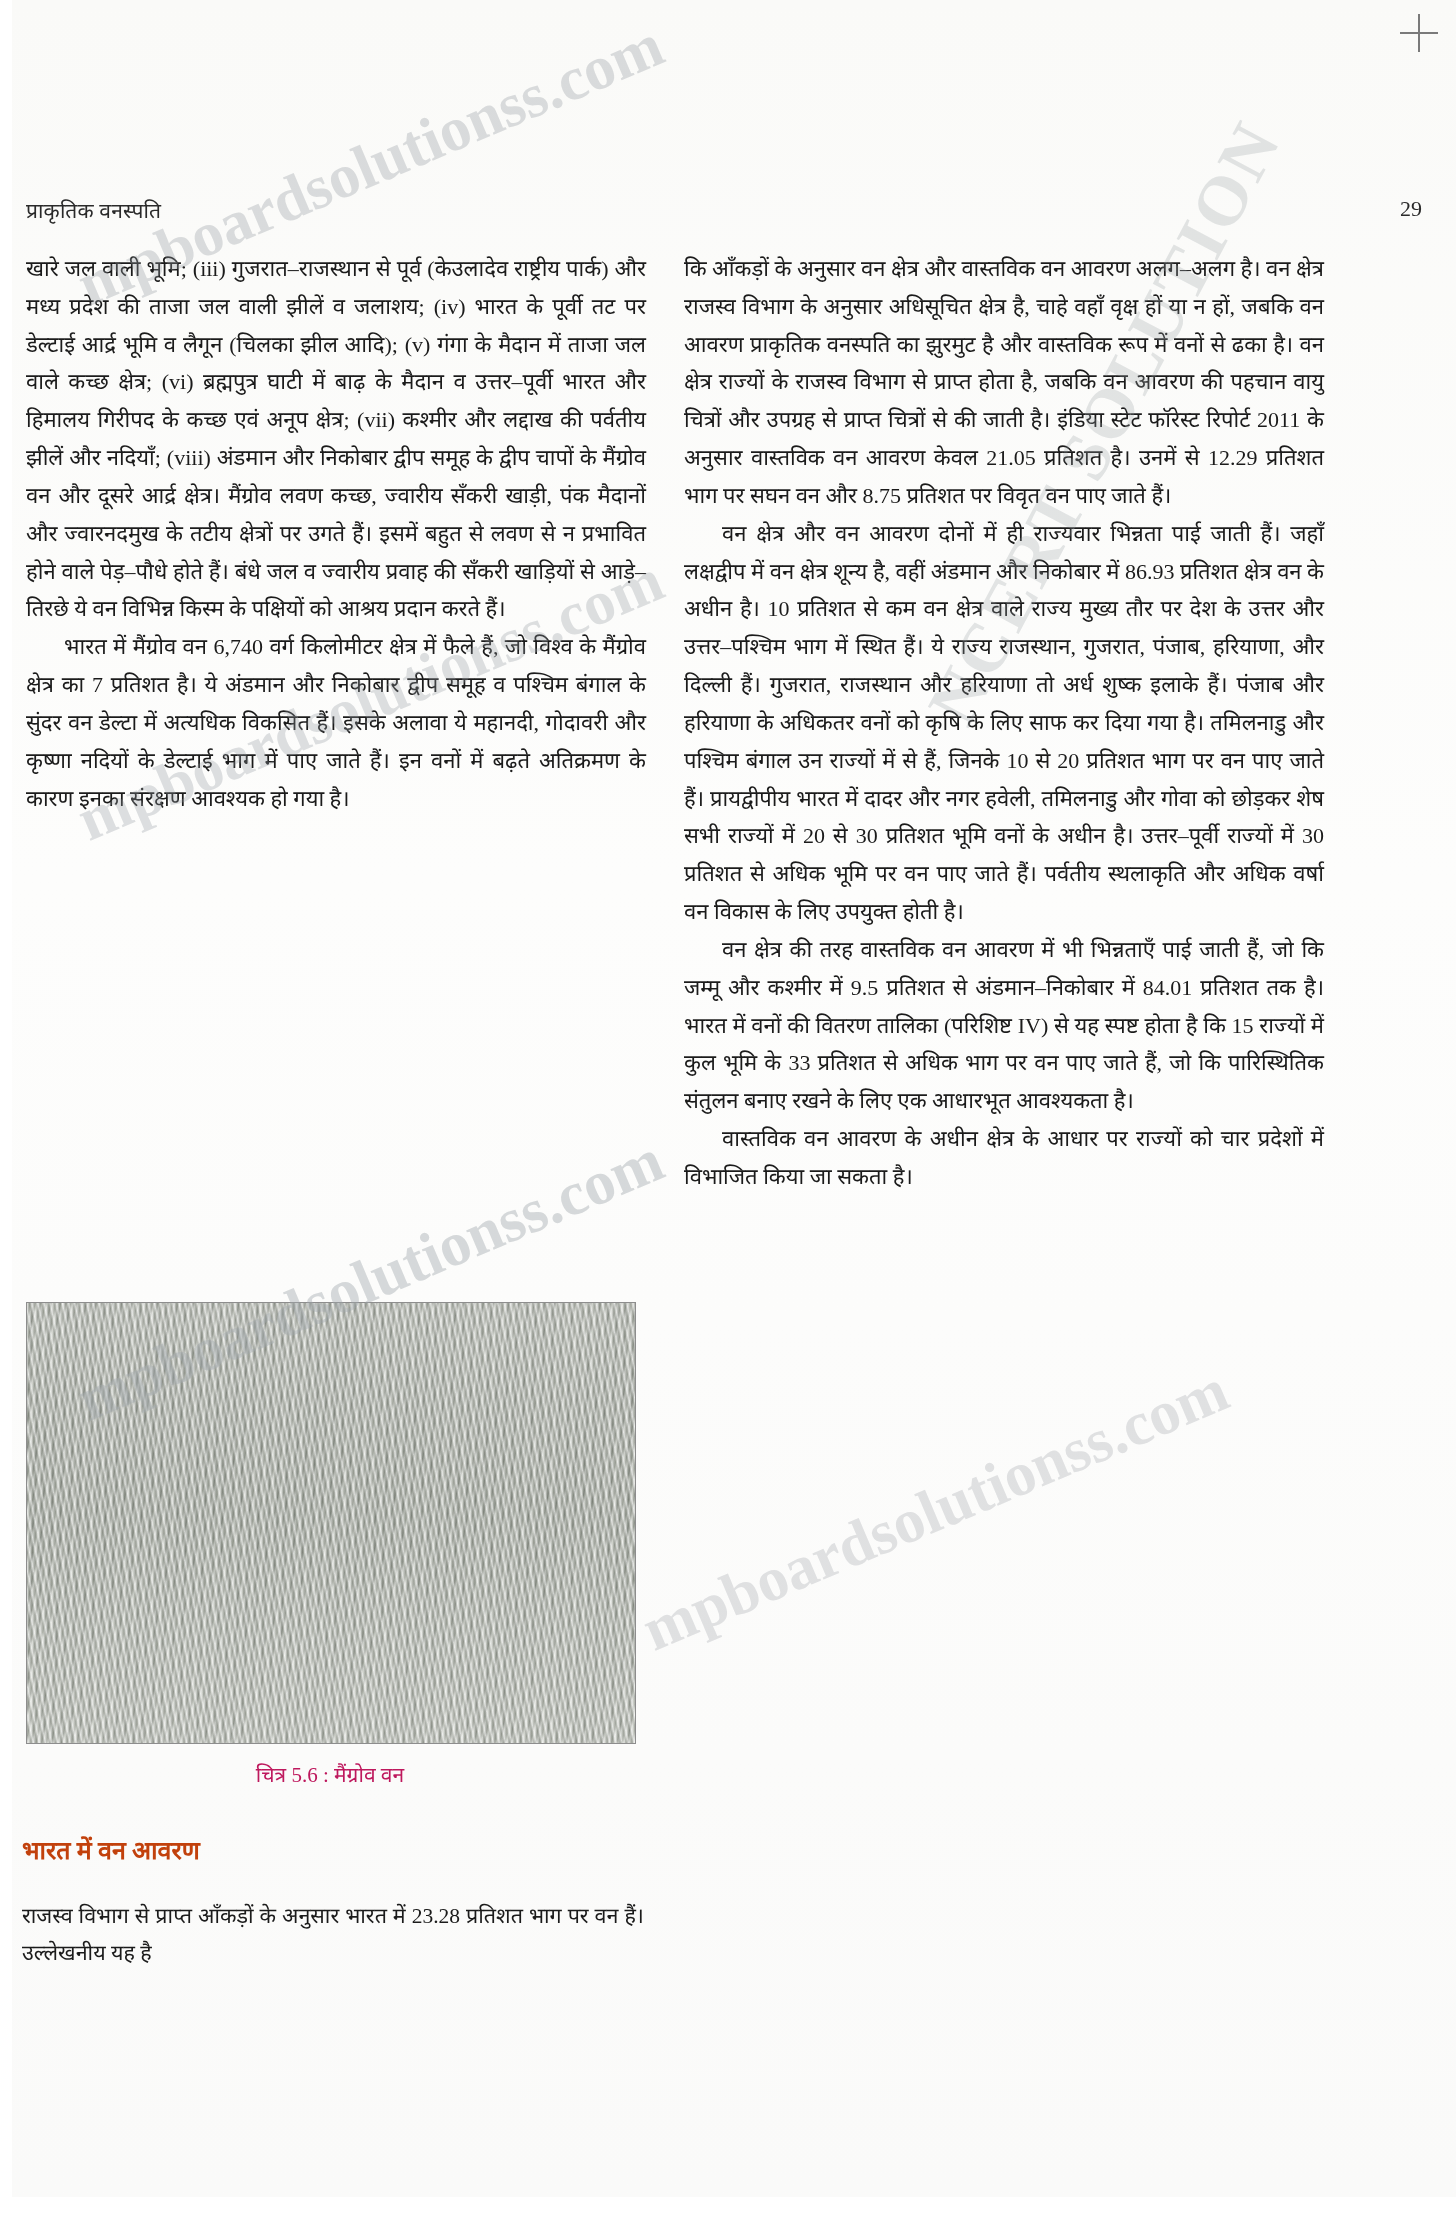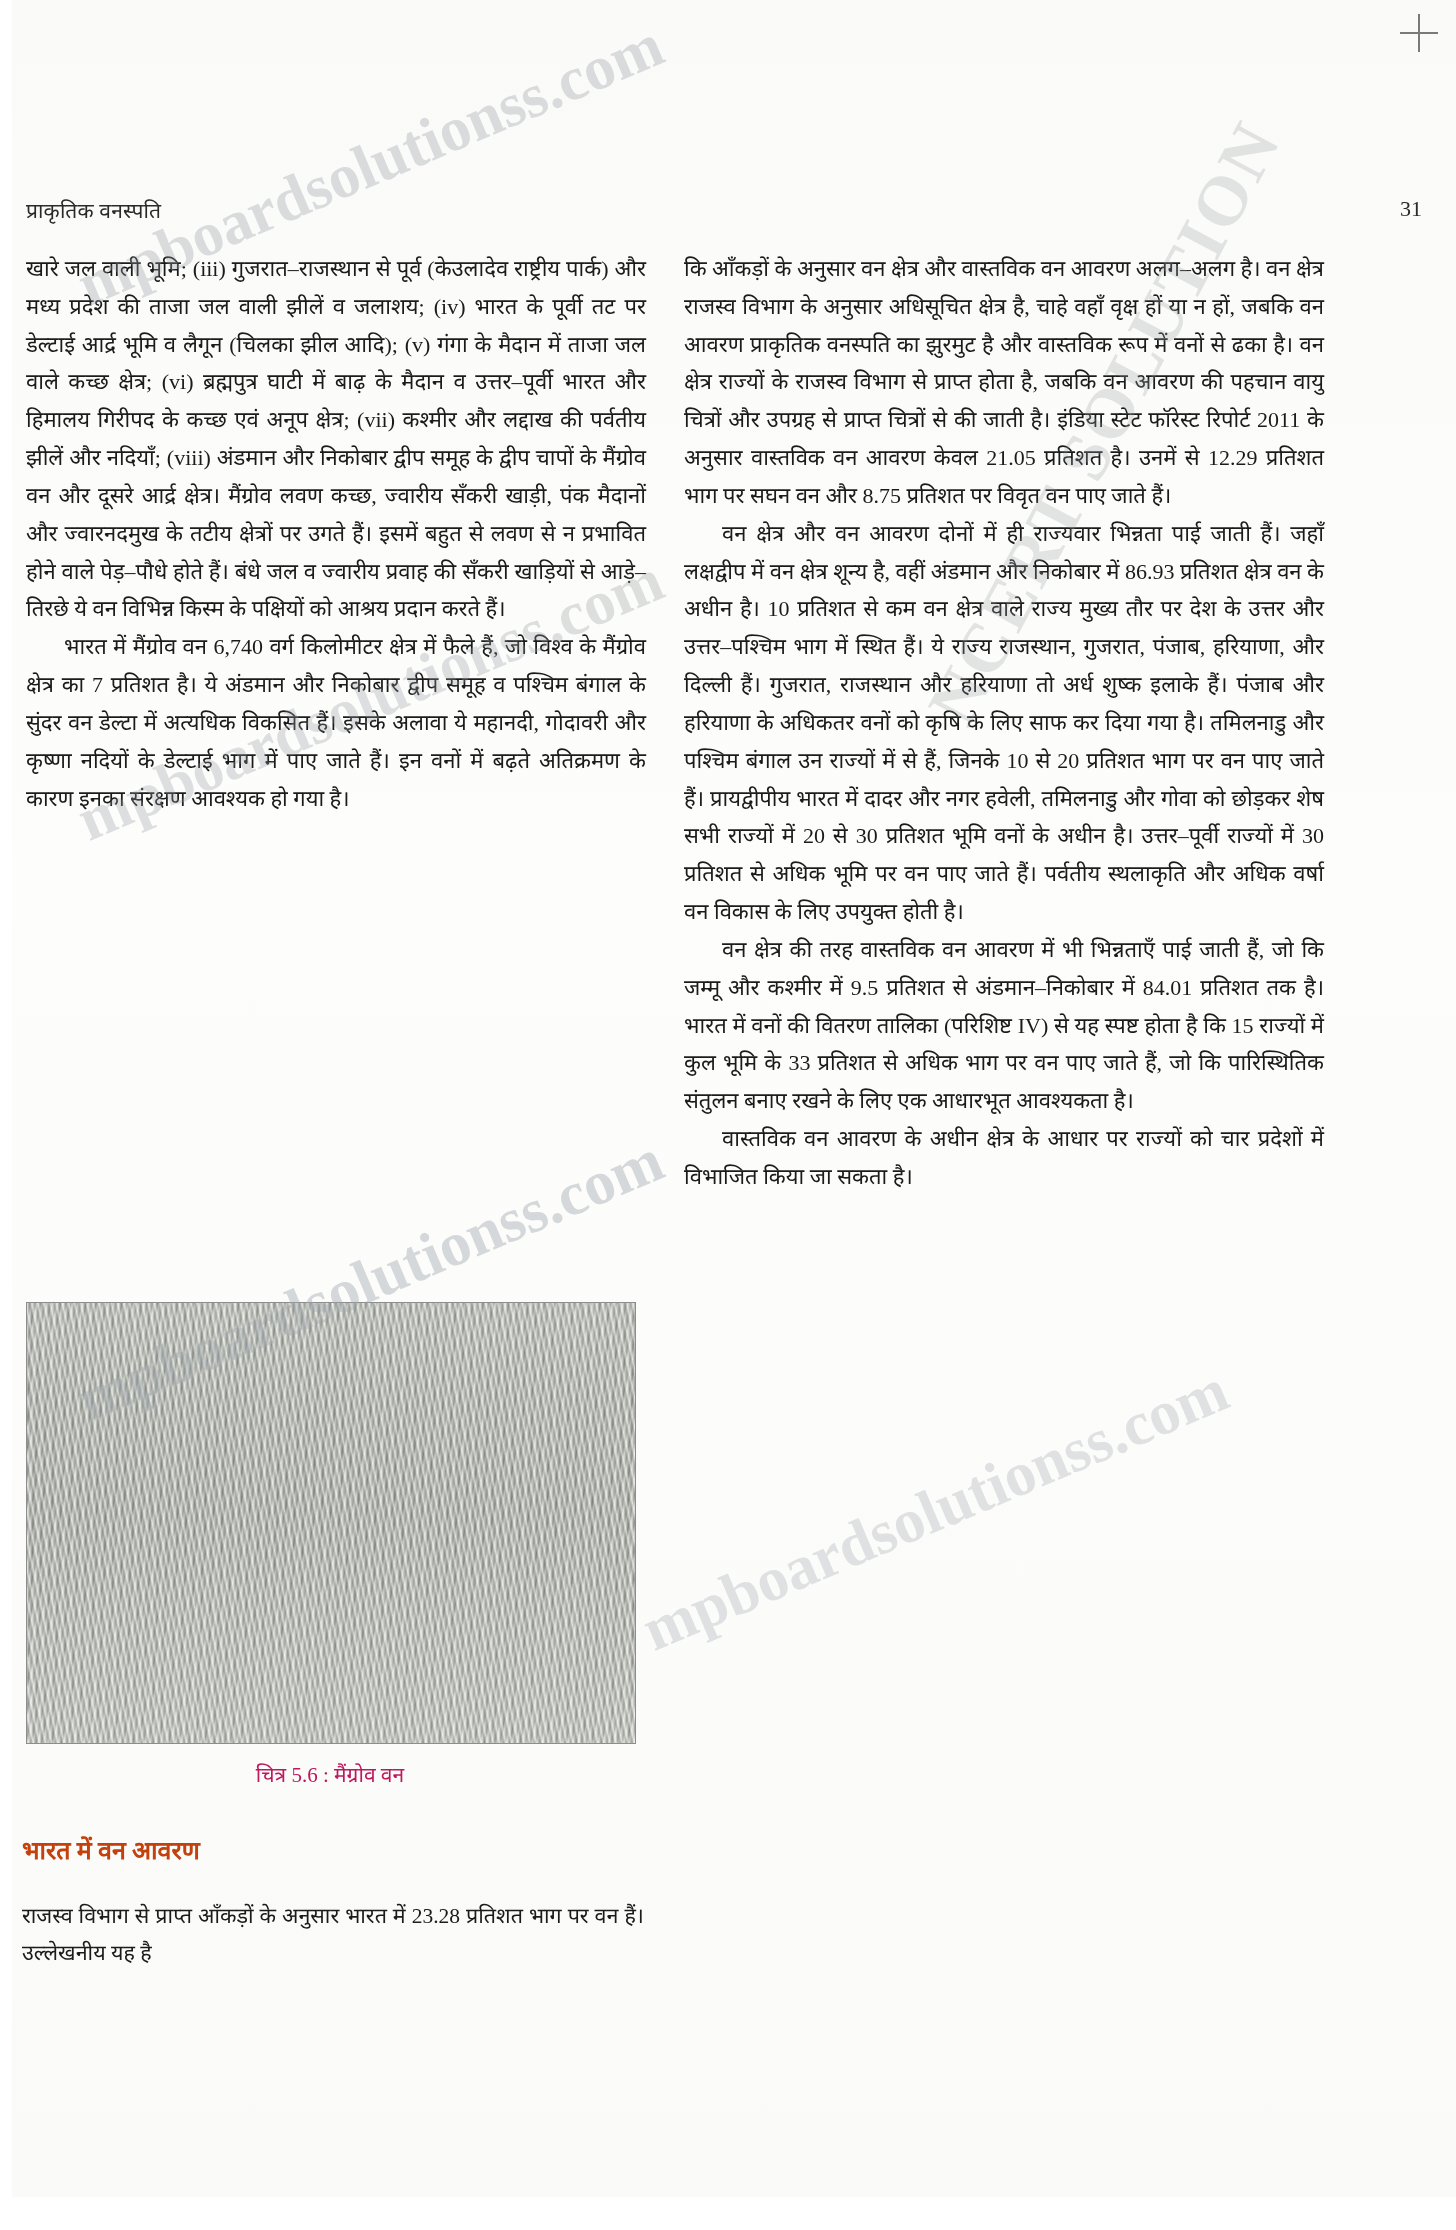--- a/index.html
+++ b/index.html
@@ -205,21 +205,21 @@
 </head>
 <body>
 
 <div class="page">
   <div class="scan-tint"></div>
 
   <div class="crop-mark"></div>
 
   <div class="header">
     <div class="header-title">प्राकृतिक वनस्पति</div>
-    <div class="header-pageno">31</div>
+    <div class="header-pageno">29</div>
   </div>
 
   <div class="columns">
 
     <div class="col col-left">
       <p>खारे जल वाली भूमि; (iii) गुजरात–राजस्थान से पूर्व (केउलादेव राष्ट्रीय पार्क) और मध्य प्रदेश की ताजा जल वाली झीलें व जलाशय; (iv) भारत के पूर्वी तट पर डेल्टाई आर्द्र भूमि व लैगून (चिलका झील आदि); (v) गंगा के मैदान में ताजा जल वाले कच्छ क्षेत्र; (vi) ब्रह्मपुत्र घाटी में बाढ़ के मैदान व उत्तर–पूर्वी भारत और हिमालय गिरीपद के कच्छ एवं अनूप क्षेत्र; (vii) कश्मीर और लद्दाख की पर्वतीय झीलें और नदियाँ; (viii) अंडमान और निकोबार द्वीप समूह के द्वीप चापों के मैंग्रोव वन और दूसरे आर्द्र क्षेत्र। मैंग्रोव लवण कच्छ, ज्वारीय सँकरी खाड़ी, पंक मैदानों और ज्वारनदमुख के तटीय क्षेत्रों पर उगते हैं। इसमें बहुत से लवण से न प्रभावित होने वाले पेड़–पौधे होते हैं। बंधे जल व ज्वारीय प्रवाह की सँकरी खाड़ियों से आड़े–तिरछे ये वन विभिन्न किस्म के पक्षियों को आश्रय प्रदान करते हैं।</p>
       <p class="indent">भारत में मैंग्रोव वन 6,740 वर्ग किलोमीटर क्षेत्र में फैले हैं, जो विश्व के मैंग्रोव क्षेत्र का 7 प्रतिशत है। ये अंडमान और निकोबार द्वीप समूह व पश्चिम बंगाल के सुंदर वन डेल्टा में अत्यधिक विकसित हैं। इसके अलावा ये महानदी, गोदावरी और कृष्णा नदियों के डेल्टाई भाग में पाए जाते हैं। इन वनों में बढ़ते अतिक्रमण के कारण इनका संरक्षण आवश्यक हो गया है।</p>
     </div>
 
     <div class="col col-right">

